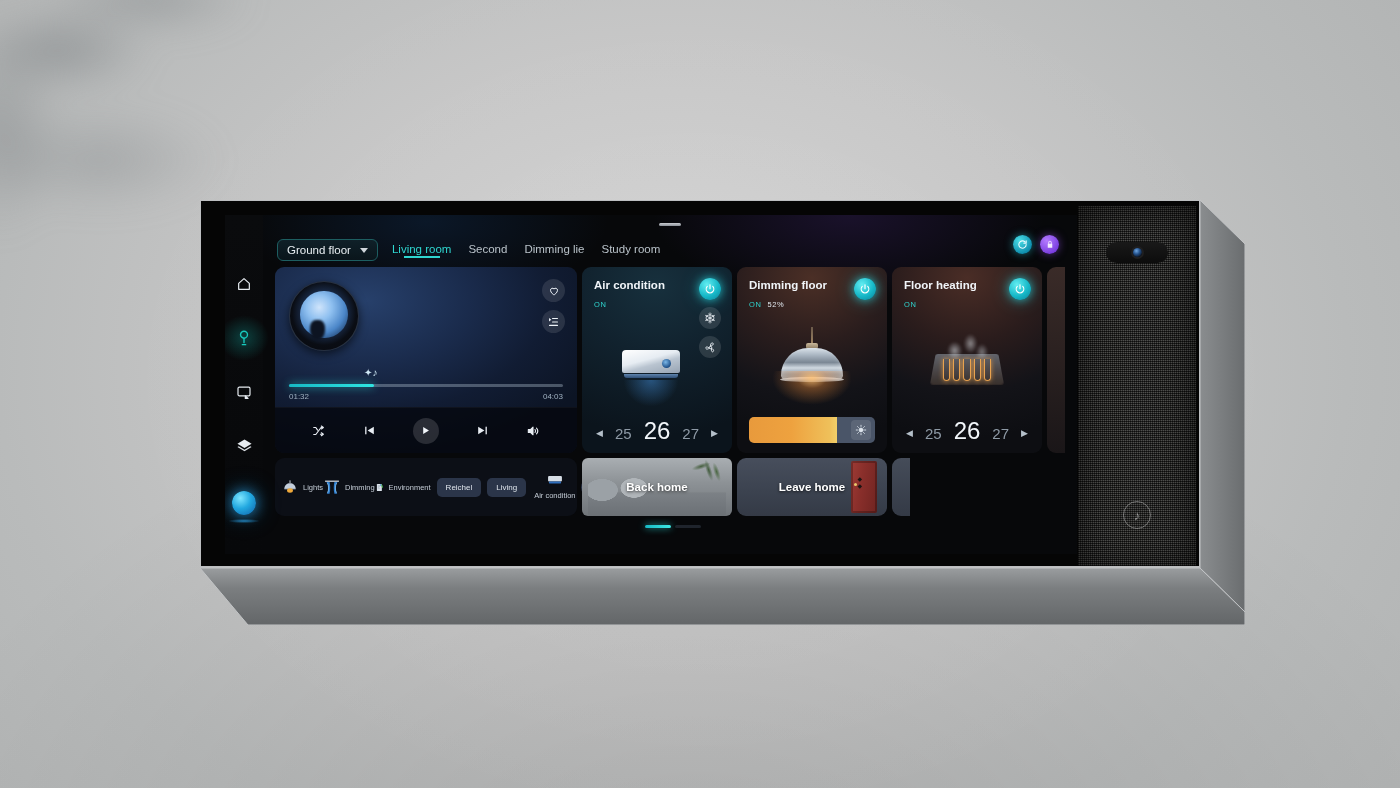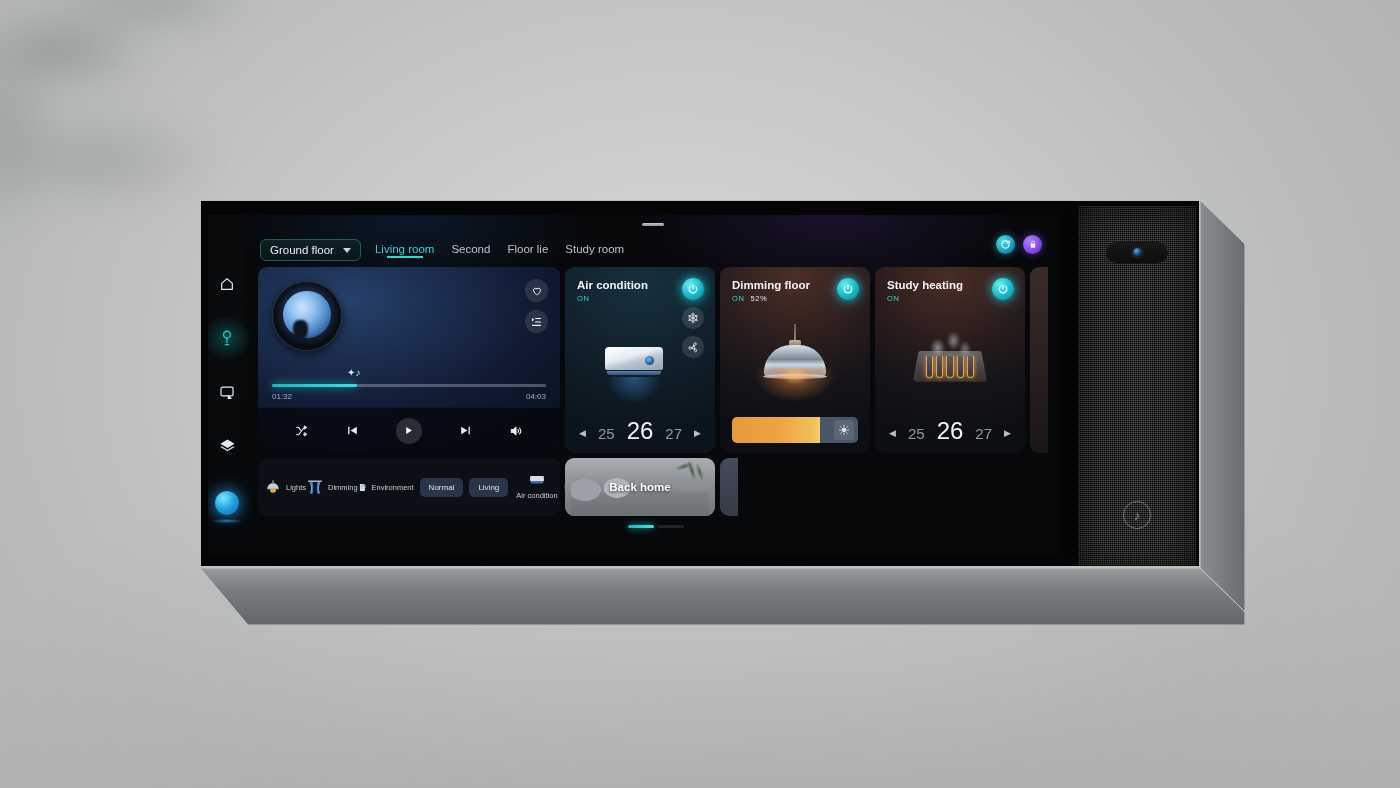--- a/index.html
+++ b/index.html
@@ -37,21 +37,21 @@
     pointer-events: none;
   }
 
   .device {
     position: absolute; left: 0px; top: 0px; width: 1000px; height: 367px;
     background: #050505;
     border: 1px solid #bcbec0;
     overflow: hidden;
   }
   .screen {
-    position: absolute; left: 7px; top: 14px; width: 852px; height: 339px;
+    position: absolute; left: 24px; top: 14px; width: 852px; height: 339px;
     background: #d946ef;
     overflow: hidden;
   }
 
   
   .rail {
     position: absolute; left: 0; top: 0; width: 38px; height: 100%;
     background: linear-gradient(180deg, #0a0b0d 0%, #07080a 100%);
     display: flex; flex-direction: column; align-items: center;
     padding-top: 54px; gap: 24px;
@@ -176,21 +176,21 @@
   }
   .ctl { cursor: pointer; display: flex; align-items: center; justify-content: center; }
   .ctl-play { width: 26px; height: 26px; border-radius: 50%; background: rgba(255,255,255,0.14); }
 
   
   .dev-card { width: 150px; height: 186px; padding: 12px 12px 10px 12px; display: flex; flex-direction: column; }
   .dev-card.ac  { background: radial-gradient(ellipse 170px 150px at 50% 10%, #17303d 0%, #11222e 45%, #0b141c 100%); }
   .dev-card.lamp{ background: radial-gradient(ellipse 190px 160px at 50% 6%, #4b2f26 0%, #2a1d1d 40%, #131318 72%, #0d0e12 100%); }
   .dev-card.heat{ background: radial-gradient(ellipse 190px 160px at 50% 6%, #4a2d26 0%, #2a1c1c 40%, #131318 72%, #0d0e12 100%); }
   .dev-title { font-size: 11.5px; color: #f0f4f8; font-weight: 600; }
-  .dev-sub { font-size: 7.5px; color: #2fd6d0; margin-top: 3px; letter-spacing: .6px; display: flex; gap: 6px; }
+  .dev-sub { font-size: 7.5px; color: #2fd6d0; margin-top: 9px; letter-spacing: .6px; display: flex; gap: 6px; }
   .dev-sub .pct { color: #dfe6ec; }
   .pwr {
     position: absolute; right: 11px; top: 11px; width: 22px; height: 22px; border-radius: 50%;
     background: radial-gradient(circle at 36% 30%, #63eef2 0%, #16b8c8 55%, #0b7f96 100%);
     box-shadow: 0 0 10px rgba(40,220,230,0.75), 0 0 20px rgba(40,220,230,0.3);
     display: flex; align-items: center; justify-content: center; cursor: pointer;
   }
   .side-btns { position: absolute; right: 11px; top: 40px; display: flex; flex-direction: column; gap: 7px; }
   .side-btn {
     width: 22px; height: 22px; border-radius: 50%;
@@ -277,20 +277,21 @@
     cursor: pointer; line-height: 1;
   }
   .qb-temp { font-size: 17px; color: #eef3f8; font-weight: 300; }
 
   
   .scene { width: 150px; height: 58px; border-radius: 9px; position: relative; overflow: hidden; cursor: pointer;
            display: flex; align-items: center; justify-content: center; }
   .scene-label { font-size: 11.5px; color: #ffffff; font-weight: 600; position: relative; z-index: 3; text-shadow: 0 1px 3px rgba(0,0,0,0.7); }
   .scene.back {
     background: linear-gradient(180deg, #a9aeb2 0%, #8d9296 42%, #70757a 100%);
+    border-radius: 6px;
   }
   .scene.back::before {
     content:""; position:absolute; left:6px; bottom:0; width:138px; height:40px;
     background:
       radial-gradient(ellipse 26px 18px at 14px 14px, #9ba1a6, #9ba1a6 60%, rgba(0,0,0,0) 62%),
       radial-gradient(ellipse 22px 16px at 46px 12px, #b0b5b9, #b0b5b9 60%, rgba(0,0,0,0) 62%),
       linear-gradient(180deg, rgba(0,0,0,0) 40%, #7c8186 42%, #6b7075 100%);
   }
   .scene.back::after {
     content:""; position:absolute; right:2px; top:-4px; width:40px; height:40px;
@@ -410,21 +411,21 @@
         <div class="drag-handle"></div>
 
         <div class="topbar">
           <div class="floor-select">
             <span>Ground floor</span>
             <span class="caret"></span>
           </div>
           <div class="room-tabs">
             <div class="room-tab active"><span>Living room</span></div>
             <div class="room-tab"><span>Second</span></div>
-            <div class="room-tab"><span>Floor lie</span></div>
+            <div class="room-tab"><span>Dimming lie</span></div>
             <div class="room-tab"><span>Study room</span></div>
           </div>
           <div class="top-actions">
             <div class="round-btn teal">
               <svg width="11" height="11" viewBox="0 0 24 24" fill="none" stroke="#eafcff" stroke-width="2.4" stroke-linecap="round">
                 <path d="M20 12a8 8 0 1 1-2.4-5.7"></path>
                   <path d="M20 4 L20 9 L15 9"></path>
               </svg>
             </div>
             <div class="round-btn purple">
@@ -575,21 +576,21 @@
               <div class="bright-knob">
                 <svg width="12" height="12" viewBox="0 0 24 24" fill="none" stroke="#dfe6ee" stroke-width="1.8" stroke-linecap="round">
                   <circle cx="12" cy="12" r="3.8" fill="#dfe6ee"></circle>
                   <path d="M12 2.5v2.4M12 19.1v2.4M2.5 12h2.4M19.1 12h2.4M5.2 5.2l1.7 1.7M17.1 17.1l1.7 1.7M18.8 5.2l-1.7 1.7M6.9 17.1l-1.7 1.7"></path>
                 </svg>
               </div>
             </div>
           </div>
 
           <div class="card dev-card heat">
-            <div class="dev-title">Study heating</div>
+            <div class="dev-title">Floor heating</div>
             <div class="dev-sub">
               <span>ON</span>
             </div>
             <div class="pwr">
               <svg width="12" height="12" viewBox="0 0 24 24" fill="none" stroke="#ffffff" stroke-width="2.3" stroke-linecap="round">
                 <path d="M12 3.5 L12 11.5"></path>
                   <path d="M6.5 6.8a7.6 7.6 0 1 0 11 0"></path>
               </svg>
             </div>
             <div class="dev-art full">
@@ -643,39 +644,43 @@
                 <rect x="5" y="2.5" width="13" height="19" rx="1.4" fill="#dde4ec"></rect>
                 <rect x="7.2" y="6" width="6.5" height="1.2" fill="#96a2b0"></rect>
                 <rect x="7.2" y="9" width="6.5" height="1.2" fill="#96a2b0"></rect>
                 <rect x="7.2" y="12" width="4.5" height="1.2" fill="#96a2b0"></rect>
                 <rect x="7.2" y="15" width="6.5" height="1.2" fill="#96a2b0"></rect>
                 <path d="M16 3 C20.5 6.5 22.5 11 19.5 14 C17.5 11 16.5 7 16 3 Z" fill="#49b24a"></path>
                 <rect x="13.5" y="3.2" width="3" height="4.5" rx="0.7" fill="#3f9ad6"></rect>
               </svg>
               <span class="qb-label">Environment</span>
             </div>
-            <div class="pill">Normal</div>
+            <div class="pill">Reichel</div>
             <div class="pill">Living</div>
             <div class="qb-ac">
               <div class="qb-ac-col">
                 <svg width="18" height="13" viewBox="0 0 26 18">
                   <rect x="3" y="2.5" width="20" height="8" rx="1.6" fill="#d7dee6"></rect>
                   <rect x="4.2" y="10.6" width="17.6" height="2.6" rx="1" fill="#2f6fbe"></rect>
                 </svg>
                 <span class="qb-label">Air condition</span>
               </div>
               <div class="step-btn">−</div>
               <div class="qb-temp">26</div>
               <div class="step-btn">+</div>
             </div>
           </div>
 
           <div class="scene back">
             <span class="scene-label">Back home</span>
           </div>
+          <div class="scene leave">
+            <span class="scene-label">Leave home</span>
+            <span class="door"></span>
+          </div>
           <div class="cut-scene dark"></div>
         </div>
 
         <div class="page-ind">
           <i class="on"></i>
           <i></i>
         </div>
       </div>
     </div>
 

